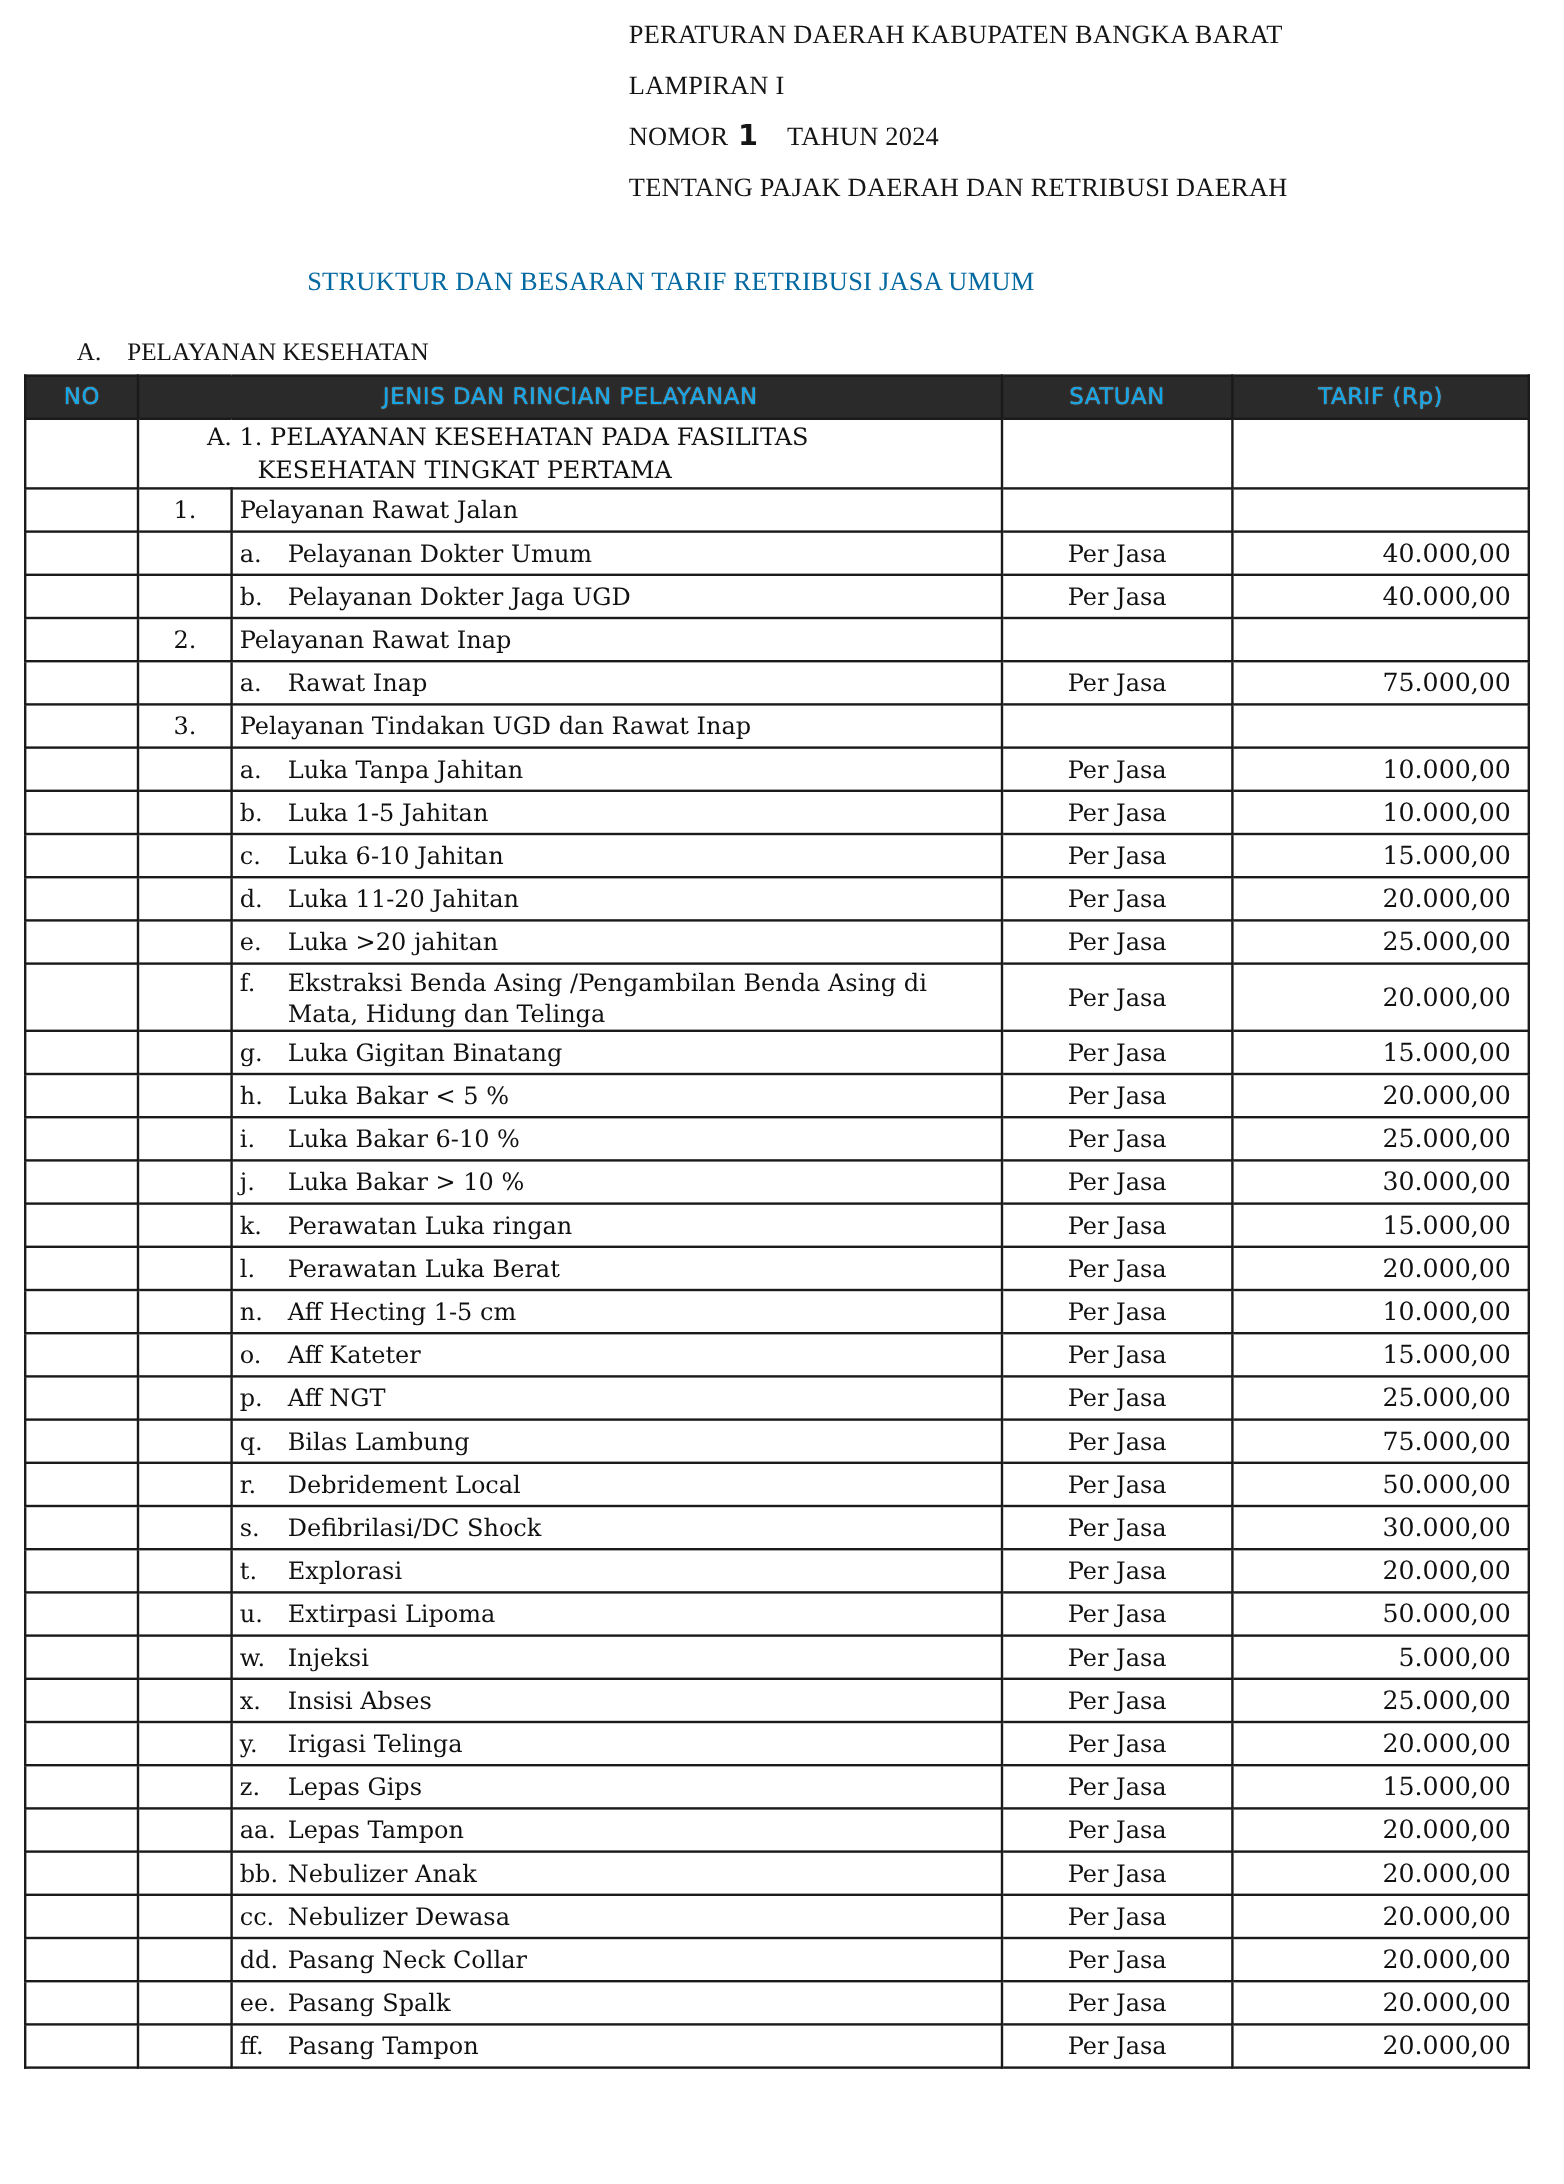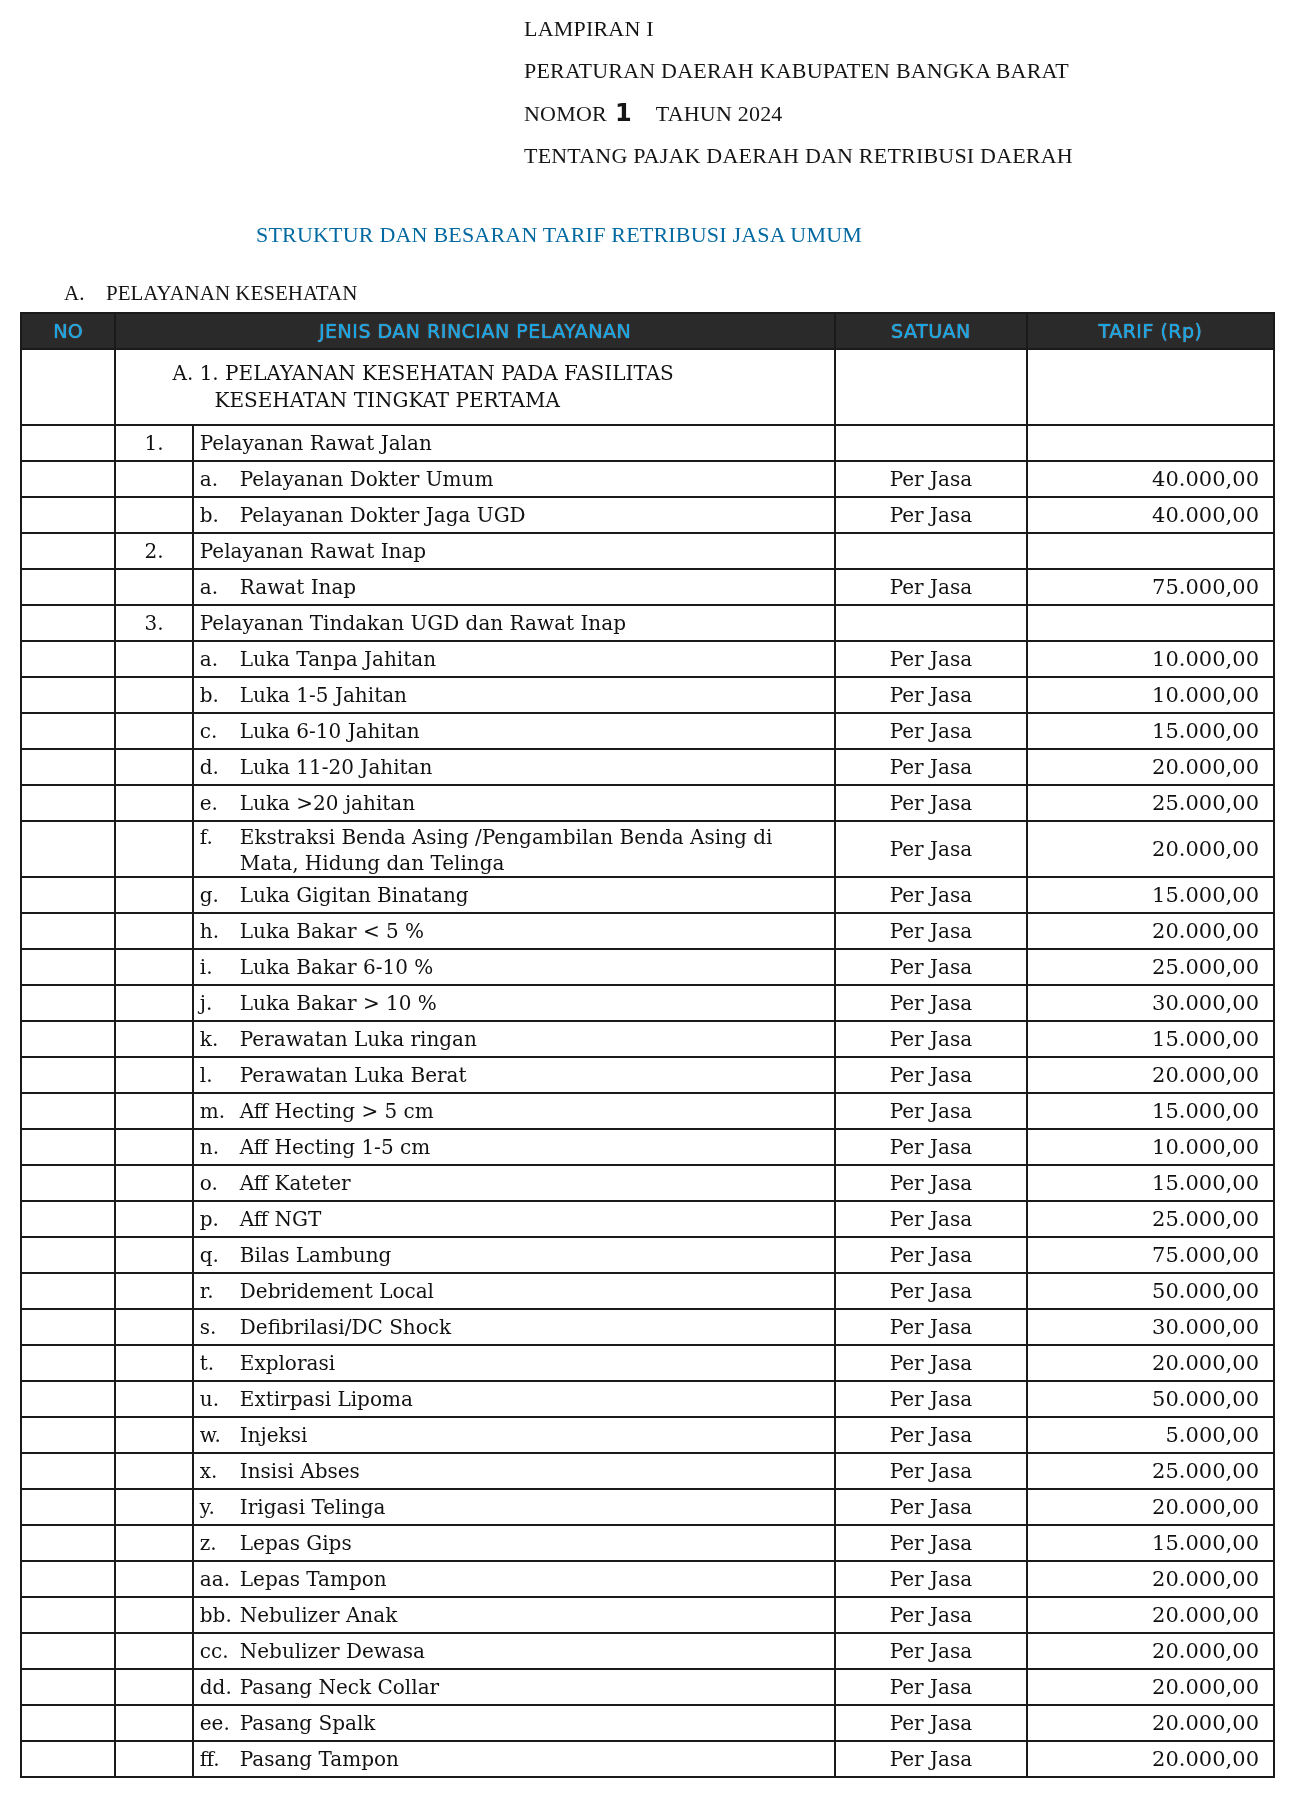--- a/index.html
+++ b/index.html
@@ -14,33 +14,33 @@
   td, th { border: 2px solid #1a1a1a; font-size: 21px; vertical-align: middle; padding: 0 6px; height: 36px; white-space: nowrap; }
   th { height: 36px; background: #2a2a2a; color: #0ea5e9; font-family: "DejaVu Sans", sans-serif; font-weight: normal; font-size: 19px; text-align: center; letter-spacing: 0.5px; text-shadow: 0 0 1px #cfcfcf; }
   .c-no { width: 88px; }
   .c-sub { width: 72px; }
   .c-name { width: 598px; }
   .c-sat { width: 179px; }
   .c-tarif { width: 230px; }
   .sat { text-align: center; font-family: "DejaVu Serif", serif; font-size: 20px; }
   .tarif { text-align: right; padding-right: 14px; font-family: "DejaVu Serif", serif; font-size: 21px; }
   .sub { text-align: center; }
-  .group-title { padding-left: 56px; line-height: 27px; white-space: normal; height: 76px; }
+  .group-title { padding-left: 56px; line-height: 27px; white-space: normal; height: 58px; }
   .group-title .l2 { display: block; padding-left: 42px; }
   .item-lbl { display: inline-block; width: 40px; }
   .wrap { white-space: normal; line-height: 26px; height: 54px; padding-top: 2px; margin-top: 10px; }
   .wrap .cont { display: block; padding-left: 40px; }
   td.name { font-family: "DejaVu Serif", serif; font-size: 20px; }
 </style>
 </head>
 <body>
 
 <div class="hdr-block">
+  <div>PERATURAN DAERAH KABUPATEN BANGKA BARAT</div>
   <div>LAMPIRAN I</div>
-  <div>PERATURAN DAERAH KABUPATEN BANGKA BARAT</div>
   <div><span>NOMOR</span><span class="num">1</span><span>TAHUN 2024</span></div>
   <div>TENTANG PAJAK DAERAH DAN RETRIBUSI DAERAH</div>
 </div>
 
 <div class="title">STRUKTUR DAN BESARAN TARIF RETRIBUSI JASA UMUM</div>
 
 <div class="section"><span class="letter">A.</span><span>PELAYANAN KESEHATAN</span></div>
 
 <table>
   <colgroup>
@@ -187,27 +187,20 @@
       <tr>
         <td></td>
         <td></td>
         <td class="name"><span class="item-lbl">l.</span><span>Perawatan Luka Berat</span></td>
       <td class="sat">Per Jasa</td>
       <td class="tarif">20.000,00</td>
       </tr>
       <tr>
         <td></td>
         <td></td>
-        <td class="name"><span class="item-lbl">m.</span><span>Aff Hecting &gt; 5 cm</span></td>
-      <td class="sat">Per Jasa</td>
-      <td class="tarif">15.000,00</td>
-      </tr>
-      <tr>
-        <td></td>
-        <td></td>
         <td class="name"><span class="item-lbl">n.</span><span>Aff Hecting 1-5 cm</span></td>
       <td class="sat">Per Jasa</td>
       <td class="tarif">10.000,00</td>
       </tr>
       <tr>
         <td></td>
         <td></td>
         <td class="name"><span class="item-lbl">o.</span><span>Aff Kateter</span></td>
       <td class="sat">Per Jasa</td>
       <td class="tarif">15.000,00</td>

